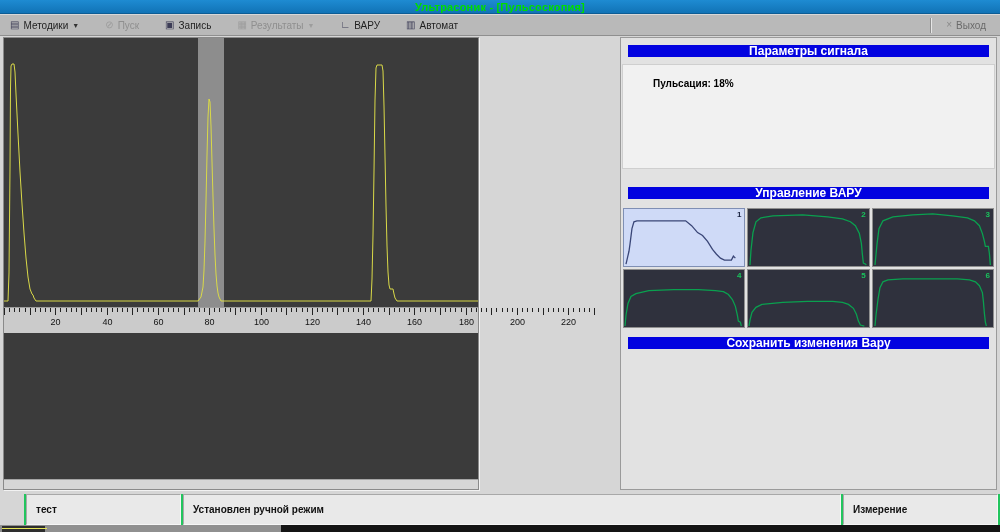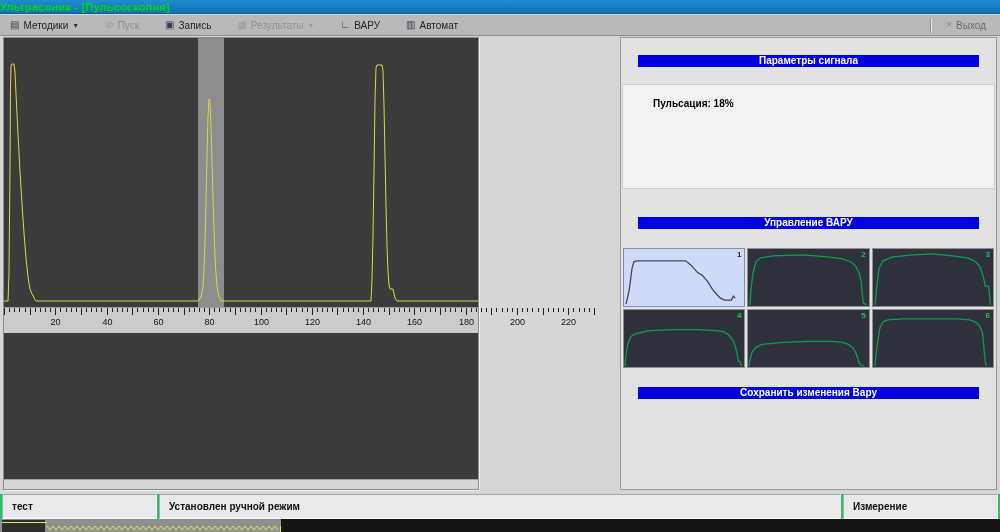--- a/index.html
+++ b/index.html
@@ -4,21 +4,21 @@
 <style>
   html,body{margin:0;padding:0;}
   body{
     width:1000px;height:532px;overflow:hidden;
     background:#d6d6d6;
     font-family:"Liberation Sans",sans-serif;
     -webkit-font-smoothing:antialiased;
   }
   .titlebar{
     height:13px;background:linear-gradient(#1e8bd2,#1173b6);
-    display:flex;align-items:center;
+    display:flex;align-items:center;justify-content:center;
     border-bottom:1px solid #0d5c94;
   }
   .titlebar span{font-size:11px;font-weight:bold;color:#00dd00;letter-spacing:.2px;}
   .toolbar{
     height:20px;background:#b9b9b9;
     border-top:1px solid #d8d8d8;border-bottom:1px solid #8f8f8f;
     display:flex;align-items:center;padding-left:4px;
   }
   .tb-btn{
     display:inline-flex;align-items:center;gap:4px;
@@ -47,42 +47,42 @@
   .ruler{position:relative;height:25px;background:#cbcbcb;border-top:1px solid #9d9d9d;}
   .chart-lower{height:146px;background:#3b3b3b;}
   .panel-strip{height:9px;background:#d6d6d6;border-top:1px solid #a5a5a5;}
 
   .right-panel{
     position:absolute;left:620px;top:1px;width:377px;height:453px;
     border:1px solid #9a9a9a;background:#e2e2e2;box-sizing:border-box;
     display:flex;flex-direction:column;
   }
   .hdr{
-    height:12px;margin:17px;background:#0202e0;color:#ffffff;
-    font-size:10px;font-weight:bold;text-align:center;line-height:12px;
+    height:12px;margin:7px;background:#0202e0;color:#ffffff;
+    font-size:12px;font-weight:bold;text-align:center;line-height:12px;
     border:none;font-family:inherit;padding:0;
   }
   .params-box{
     height:105px;margin:0 1px;background:#f1f1f1;border:1px solid #cfcfcf;
     box-sizing:border-box;padding:8px 0 0 14px;
   }
   .params-box span{font-size:10px;font-weight:bold;color:#000;margin-left:16px;}
   .spacer-band{height:11px;}
   .thumbs{
     display:grid;grid-template-columns:repeat(3,1fr);grid-auto-rows:59px;
     gap:2px;padding:2px;
   }
   .thumb{position:relative;background:#2f313d;border:1px solid #8f8f8f;box-sizing:border-box;}
   .thumb.selected{background:#cfdaf7;border-color:#7f8fb4;}
   .thumb svg{position:absolute;inset:0;width:100%;height:100%;}
   .thumb .num{position:absolute;top:1px;right:3px;font-size:8px;font-weight:bold;color:#19c35c;}
   .thumb.selected .num{color:#1a2340;}
   .rp-rest{flex:1;background:#e2e2e2;}
 
-  .statusbar{margin-top:4px;height:25px;background:#22c55e;display:flex;gap:2px;padding:0 2px;}
+  .statusbar{margin-top:4px;height:31px;background:#22c55e;display:flex;gap:2px;padding:0 2px;margin-left:24px;}
   .sb-field{
     background:#e9e9e9;border:1px solid #a8a8a8;
     border-bottom-color:#f6f6f6;border-right-color:#f6f6f6;
     box-sizing:border-box;display:flex;align-items:center;padding-left:9px;
     font-size:10px;font-weight:bold;color:#111;
   }
   .sb-f1{width:155px;}
   .sb-f2{width:155px;}
   .sb-f3{flex:1;}
 

